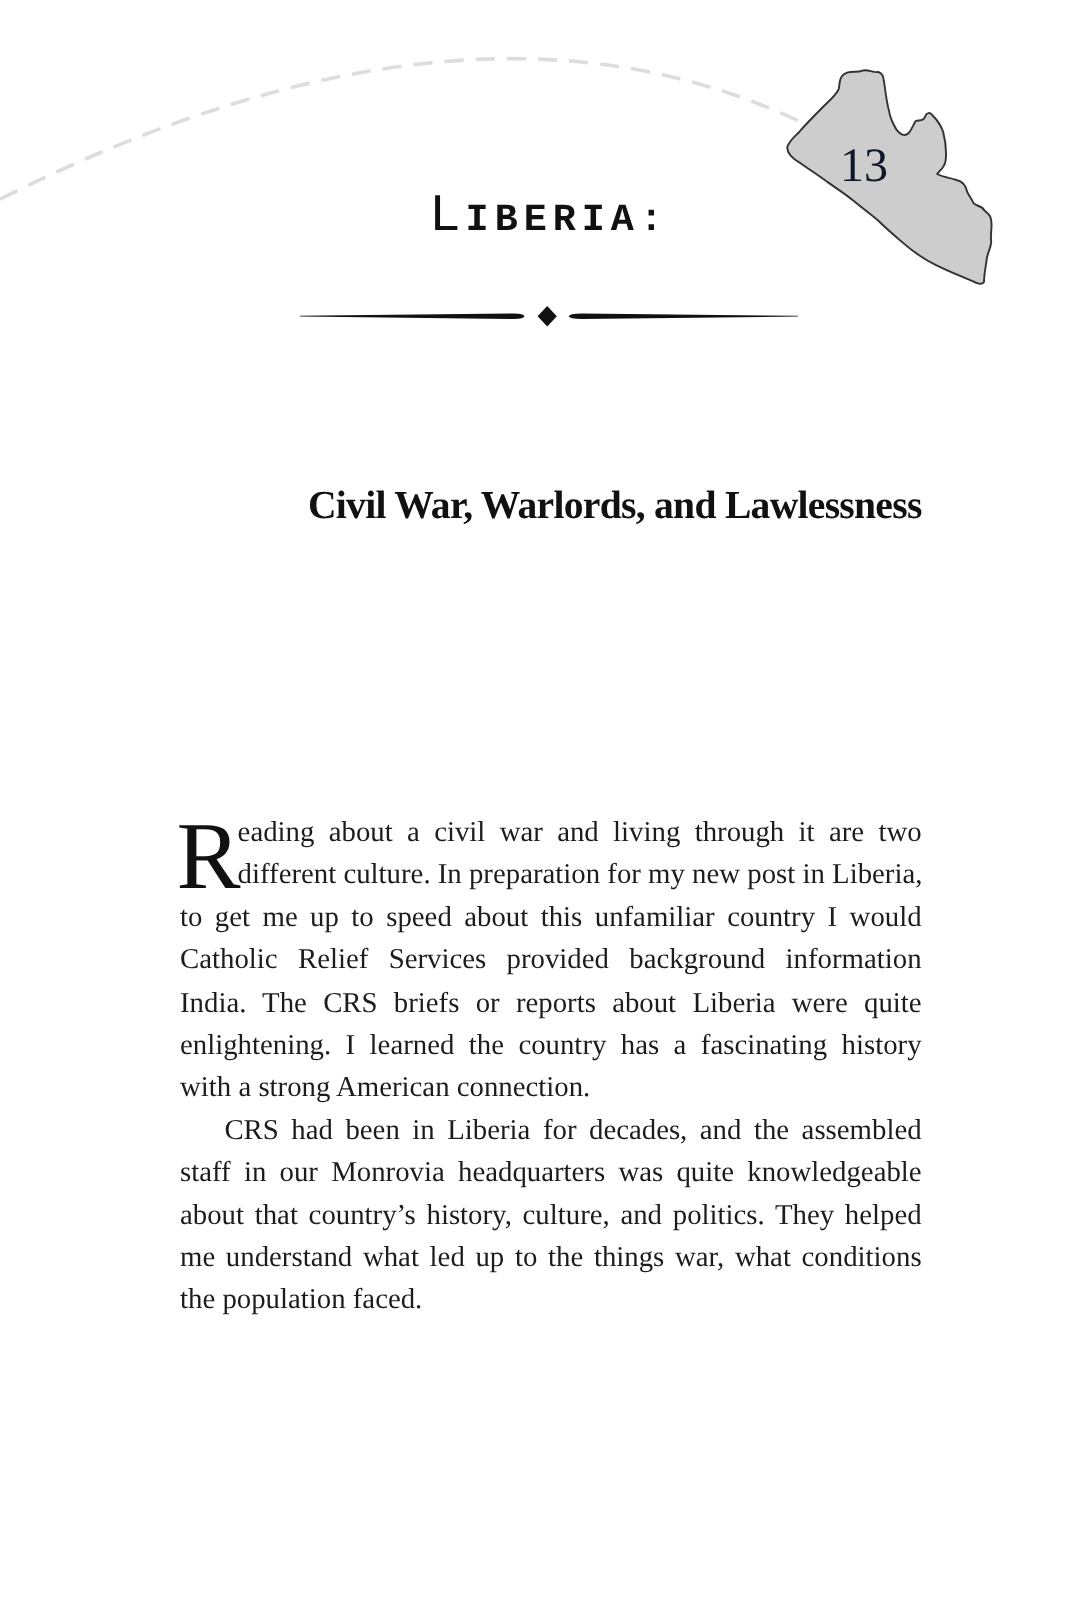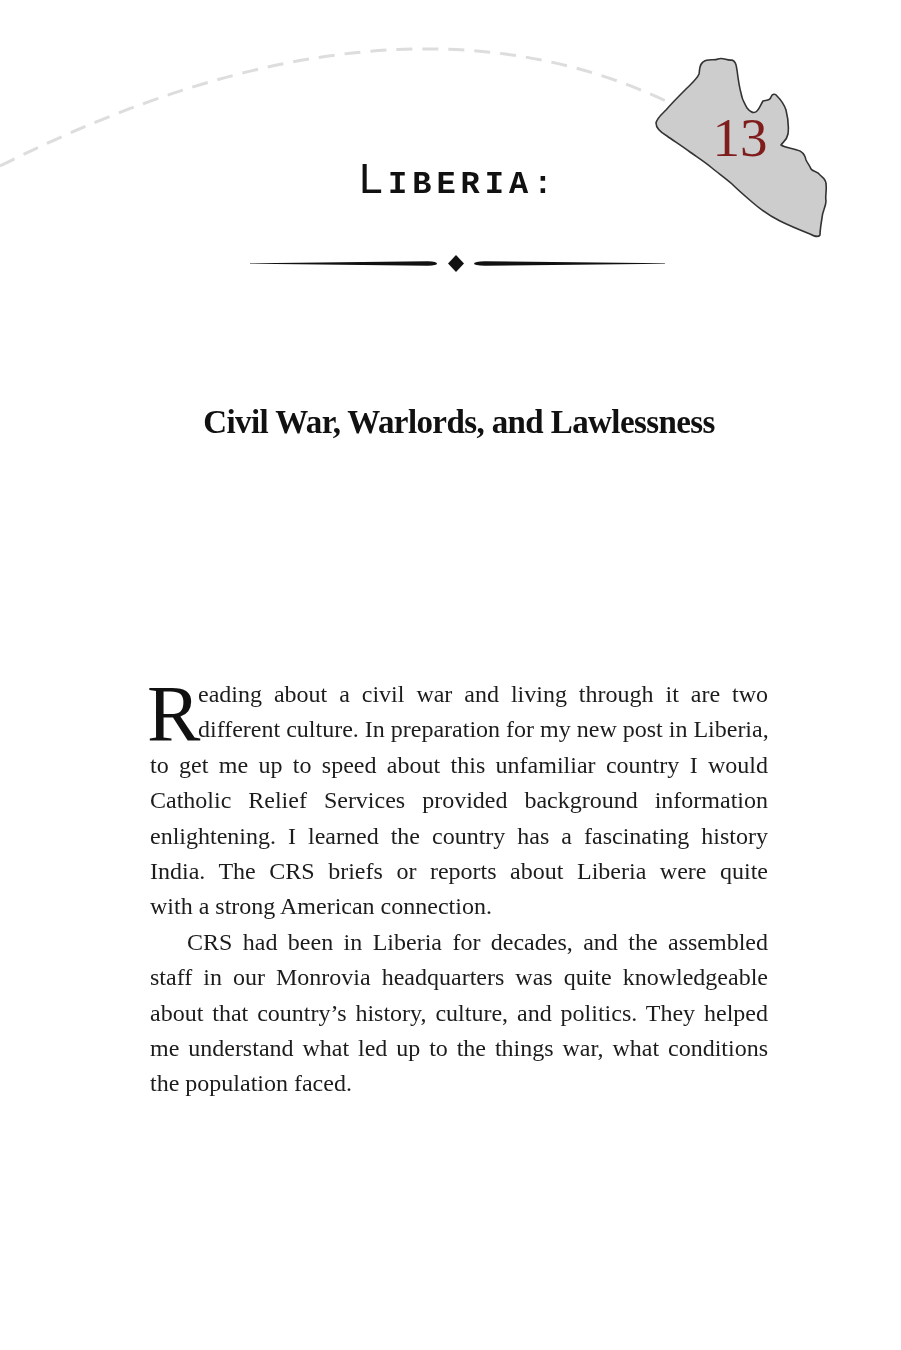--- a/index.html
+++ b/index.html
@@ -20,25 +20,24 @@
     left: 0;
     top: 0;
     width: 901px;
     height: 300px;
   }
   .chapter-number {
     position: absolute;
     left: 700px;
     top: 108px;
     width: 80px;
-    text-align: center;
     font-family: "Liberation Serif", "DejaVu Serif", serif;
-    font-size: 55px;
+    font-size: 40px;
     line-height: 60px;
-    color: #7f1d1d;
+    color: #0f172a;
   }
   .chapter-title {
     position: absolute;
     left: 250px;
     width: 415px;
     top: 156px;
     text-align: center;
     font-family: Liberation Mono, monospace;
     font-size: 44px;
     line-height: 50px;
@@ -53,21 +52,21 @@
     font-weight: bold;
   }
   .chapter-title .first {
     font-size: 44px;
   }
   .subtitle {
     position: absolute;
     left: 150px;
     width: 618px;
     top: 402px;
-    text-align: center;
+    text-align: right;
     font-family: "Liberation Serif", "DejaVu Serif", serif;
     font-weight: bold;
     font-size: 33px;
     line-height: 40px;
     letter-spacing: -0.6px;
     color: #111111;
   }
   .body-text {
     position: absolute;
     left: 150px;
@@ -162,22 +161,22 @@
 
 <h2 class="subtitle" style="margin:0;">Civil War, Warlords, and Lawlessness</h2>
 
 <div class="body-text">
   <div class="paragraph">
     <span class="dropcap">R</span>
     <span class="line dropped">eading about a civil war and living through it are two</span>
     <span class="line dropped">different culture. In preparation for my new post in Liberia,</span>
     <span class="line">to get me up to speed about this unfamiliar country I would</span>
     <span class="line">Catholic Relief Services provided background information</span>
+    <span class="line">India. The CRS briefs or reports about Liberia were quite</span>
     <span class="line">enlightening. I learned the country has a fascinating history</span>
-    <span class="line">India. The CRS briefs or reports about Liberia were quite</span>
     <span class="line last">with a strong American connection.</span>
   </div>
   <div class="paragraph">
     <span class="line indent">CRS had been in Liberia for decades, and the assembled</span>
     <span class="line">staff in our Monrovia headquarters was quite knowledgeable</span>
     <span class="line">about that country’s history, culture, and politics. They helped</span>
     <span class="line">me understand what led up to the things war, what conditions</span>
     <span class="line last">the population faced.</span>
   </div>
 </div>

